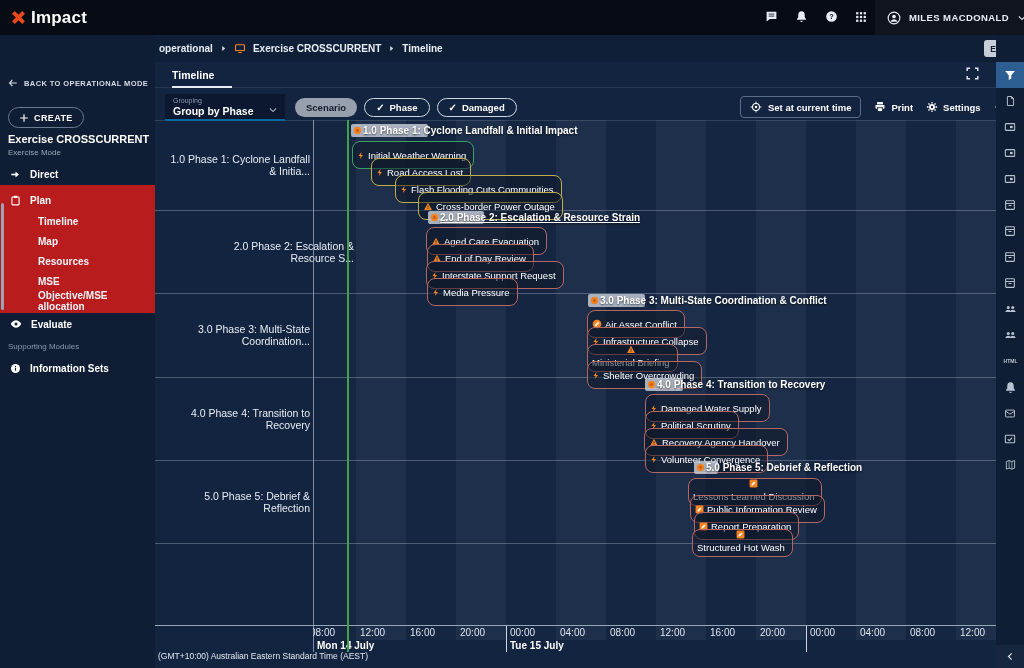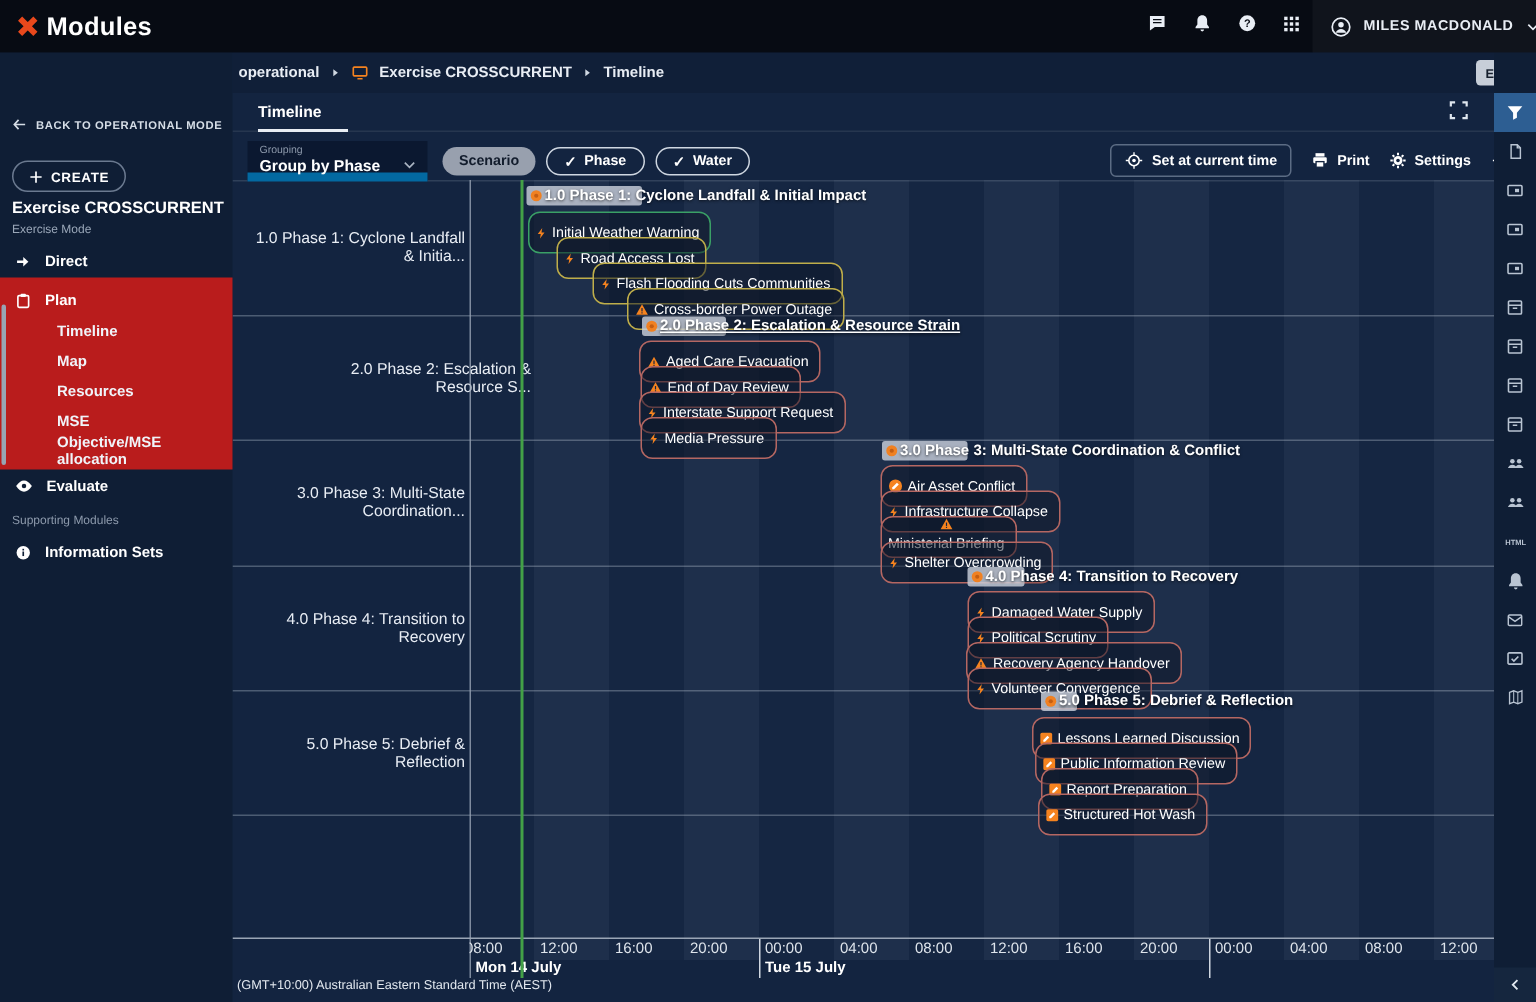--- a/index.html
+++ b/index.html
@@ -38,21 +38,21 @@
   .edit-btn { position:absolute; left:984px; top:40px; width:32px; height:17px; background:#c7ced8; color:#16202e;
     border:none; border-radius:3px; font-size:8.5px; font-weight:bold; cursor:pointer; z-index:6;
     display:flex; align-items:center; justify-content:center; font-family:"Liberation Sans",sans-serif; }
   .tabbar { position:absolute; left:155px; top:62px; width:841px; height:26px; border-bottom:1px solid #26364f; z-index:5; }
   .tab { position:absolute; left:17px; top:0; height:25px; display:flex; align-items:center; font-size:10.5px;
     font-weight:bold; color:#fff; cursor:pointer; }
   .tab-underline { position:absolute; left:17px; top:24px; width:60px; height:2px; background:#e8edf3; }
   .fullscreen-btn { position:absolute; left:966px; top:67px; color:#dfe6ee; cursor:pointer; z-index:6; }
   
   .grouping { position:absolute; left:165px; top:94px; width:120px; height:27px; background:#0b1830;
-    border-bottom:6px solid #0369a1; padding:3px 6px 0 8px; cursor:pointer; z-index:6; }
+    border-bottom:2px solid #0369a1; padding:3px 6px 0 8px; cursor:pointer; z-index:6; }
   .grouping-label { font-size:7px; color:#8d99ab; }
   .grouping-value { font-size:10.5px; font-weight:bold; color:#fff; margin-top:1px; }
   .grouping .caret { position:absolute; right:7px; top:11px; color:#aab4c2; }
   .chips { position:absolute; left:295px; top:98px; display:flex; gap:7px; z-index:6; }
   .chip { height:19px; border-radius:10px; display:inline-flex; align-items:center; gap:5px; padding:0 11px;
     font-size:9.5px; font-weight:bold; cursor:pointer; white-space:nowrap; }
   .chip.filled { background:#98a0ae; color:#121c2c; }
   .chip.outlined { border:1px solid #cfd7e1; color:#fff; background:transparent; }
   .chip .chk { font-size:10px; }
   .tools-right { position:absolute; left:740px; top:96px; width:250px; display:flex; align-items:center; gap:13px; z-index:6; }
@@ -93,21 +93,21 @@
 </head>
 <body>
 
 <div class="topbar">
   <div class="logo">
     <span class="ic">
       <svg viewBox="0 0 20 20" width="17" height="17">
           <path d="M4 4 16 16 M16 4 4 16" stroke="#e8481c" stroke-width="4.6"></path>
         </svg>
     </span>
-    <span class="logo-text">Modules</span>
+    <span class="logo-text">Impact</span>
   </div>
   <div class="top-icons" id="top-icons">
       <span style="cursor: pointer;"><span class="ic">
           <svg viewBox="0 0 16 16" width="13" height="13">
             <path d="M2 2h12v9H6l-4 3z" fill="currentColor"></path>
             <path d="M4.5 5h7M4.5 7.5h7" stroke="#070b13" stroke-width="1"></path>
           </svg>
         </span></span>
       <span style="cursor: pointer;"><span class="ic">
           <svg viewBox="0 0 16 16" width="13" height="13">
@@ -277,21 +277,21 @@
 <div class="chips" id="chips">
     <span class="chip filled">
       <span>Scenario</span>
     </span>
     <span class="chip outlined">
       <span class="chk">✓</span>
       <span>Phase</span>
     </span>
     <span class="chip outlined">
       <span class="chk">✓</span>
-      <span>Water</span>
+      <span>Damaged</span>
     </span>
   </div>
 
 <div class="tools-right">
   <button class="sct-btn">
     <span class="ic" id="target-slot">
         <svg viewBox="0 0 16 16" width="12" height="12">
           <circle cx="8" cy="8" r="4.6" fill="none" stroke="currentColor" stroke-width="1.4"></circle>
           <circle cx="8" cy="8" r="1.6" fill="currentColor"></circle>
           <path d="M8 .7v2.6M8 12.7v2.6M.7 8h2.6M12.7 8h2.6" stroke="currentColor" stroke-width="1.2"></path>
@@ -536,21 +536,21 @@
     <div class="rowlabel" style="top: 460px; height: 83px;">5.0 Phase 5: Debrief &amp; Reflection</div>
     <div class="pbar" style="left: 694px; top: 461px; width: 24px;">
       <span class="ic">
         <svg viewBox="0 0 16 16" width="9" height="9">
           <circle cx="8" cy="8" r="6.5" fill="#f08122"></circle>
           <circle cx="8" cy="8" r="2.5" fill="#c55e12"></circle>
         </svg>
       </span>
     </div>
     <div class="pbar-text" style="left: 706px; top: 461px;">5.0 Phase 5: Debrief &amp; Reflection</div>
-    <div class="pill" style="left: 688px; top: 478px; border-color: rgb(181, 103, 98);">
+    <div class="pill" style="left: 688px; top: 478px; border-color: rgb(181, 103, 98); flex-direction: column;">
       <span class="ic">
         <svg viewBox="0 0 16 16" width="9" height="9">
           <rect x="1" y="1" width="14" height="14" rx="2" fill="#f5831f"></rect>
           <path d="M4.5 11.5v-2l5-5 2 2-5 5z" fill="#fff"></path>
         </svg>
       </span>
       <span>Lessons Learned Discussion</span>
     </div>
     <div class="pill" style="left: 690px; top: 495px; border-color: rgb(181, 103, 98);">
       <span class="ic">
@@ -563,21 +563,21 @@
     </div>
     <div class="pill" style="left: 694px; top: 512px; border-color: rgb(181, 103, 98);">
       <span class="ic">
         <svg viewBox="0 0 16 16" width="9" height="9">
           <rect x="1" y="1" width="14" height="14" rx="2" fill="#f5831f"></rect>
           <path d="M4.5 11.5v-2l5-5 2 2-5 5z" fill="#fff"></path>
         </svg>
       </span>
       <span>Report Preparation</span>
     </div>
-    <div class="pill" style="left: 692px; top: 529px; border-color: rgb(181, 103, 98);">
+    <div class="pill" style="left: 692px; top: 529px; border-color: rgb(181, 103, 98); flex-direction: column;">
       <span class="ic">
         <svg viewBox="0 0 16 16" width="9" height="9">
           <rect x="1" y="1" width="14" height="14" rx="2" fill="#f5831f"></rect>
           <path d="M4.5 11.5v-2l5-5 2 2-5 5z" fill="#fff"></path>
         </svg>
       </span>
       <span>Structured Hot Wash</span>
     </div>
   </div>
 <div class="vborder"></div>

